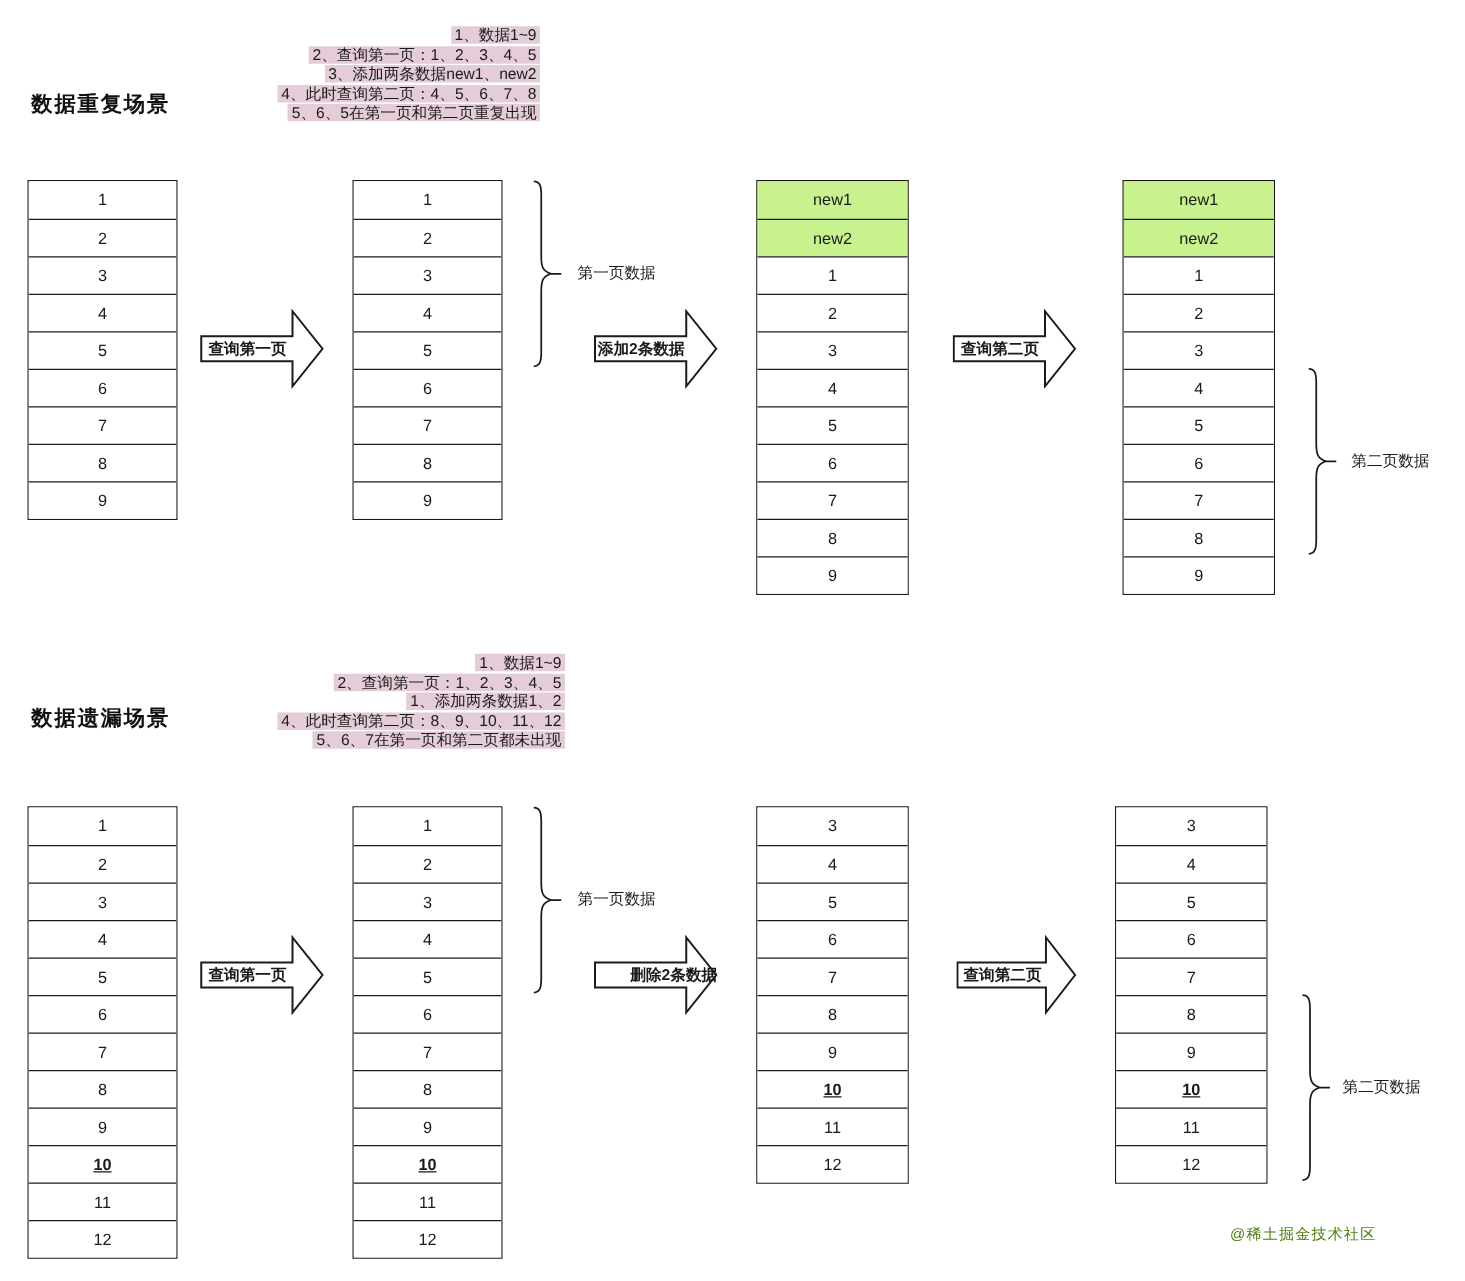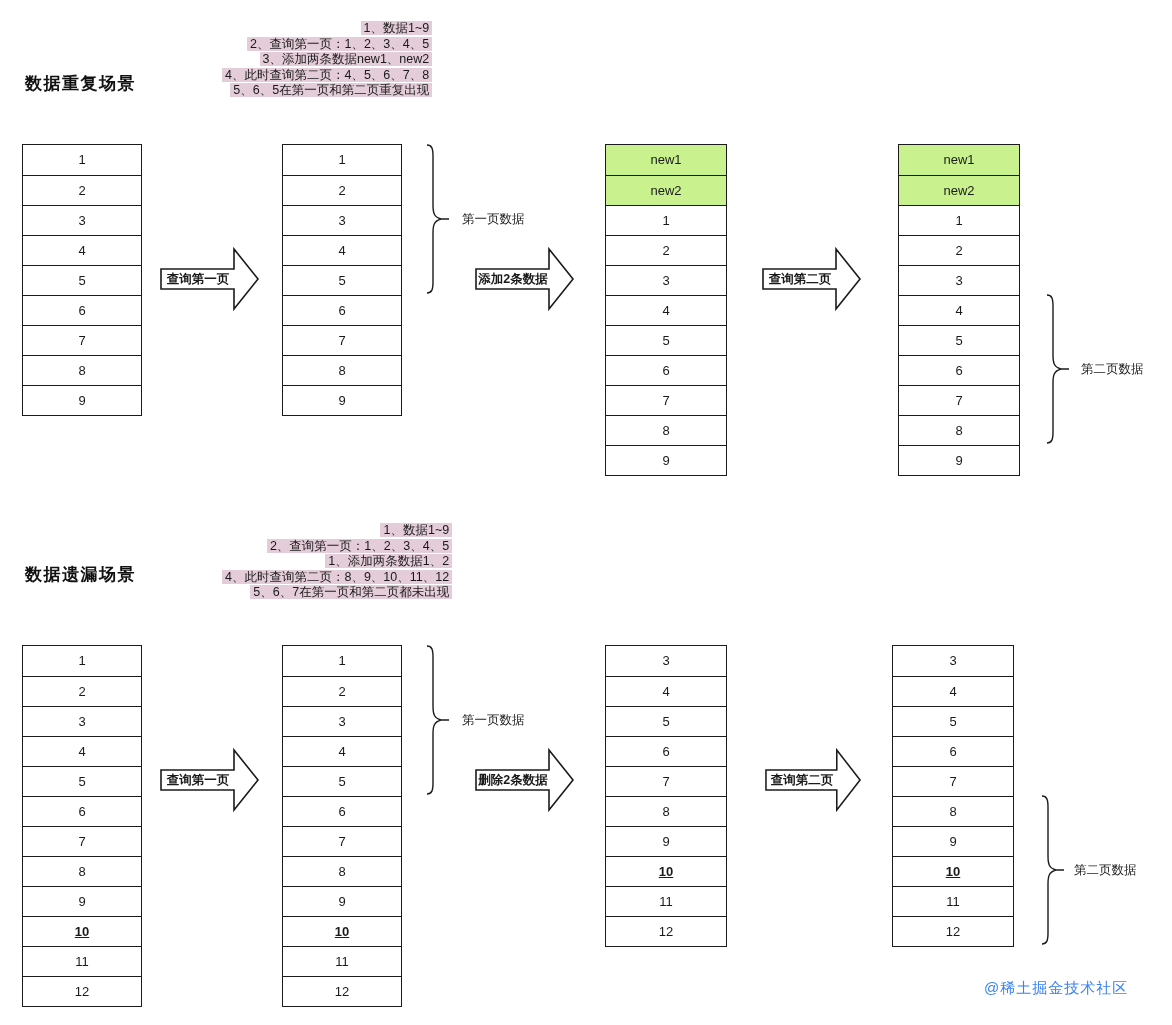--- a/index.html
+++ b/index.html
@@ -25,21 +25,21 @@
   .arrow svg{display:block;}
   .arrow-label{
     position:absolute;font-size:12.5px;font-weight:700;text-align:center;
     white-space:nowrap;line-height:22px;height:20px;overflow:visible;
   }
   .brace{position:absolute;width:30px;height:152px;}
   .brace-label{
     position:absolute;font-size:12.5px;white-space:nowrap;transform:translateY(-50%);
   }
   #watermark{
-    position:absolute;left:984px;top:979px;font-size:15px;color:#3b82f6;
+    position:absolute;left:984px;top:979px;font-size:12px;color:#4d7c0f;
     letter-spacing:1px;white-space:nowrap;
   }
 </style>
 </head>
 <body>
 
 <div id="canvas" style="--green: #c9f18e; --note-bg: #e4cdd9; --line: #1b1b1b;">
   <div id="watermark">@稀土掘金技术社区</div>
 <div class="section-title" style="left: 25px; top: 72px;">数据重复场景</div>
     <div class="notes" style="left: 222px; top: 21px;">
@@ -187,21 +187,21 @@
       <svg width="100" height="64" viewBox="0 0 100 64" preserveAspectRatio="none">
         <polygon points="1,22 74,22 74,2 98,32 74,62 74,42 1,42" fill="#ffffff" stroke="#1b1b1b" stroke-width="1.6"></polygon>
       </svg>
     </div>
     <div class="arrow-label" style="left: 162px; top: 769px; width: 72px;">查询第一页</div>
     <div class="arrow" style="left: 475px; top: 748px; width: 100px;">
       <svg width="100" height="64" viewBox="0 0 100 64" preserveAspectRatio="none">
         <polygon points="1,22 74,22 74,2 98,32 74,62 74,42 1,42" fill="#ffffff" stroke="#1b1b1b" stroke-width="1.6"></polygon>
       </svg>
     </div>
-    <div class="arrow-label" style="left: 477px; top: 769px; width: 72px;">删除2条数据</div>
+    <div class="arrow-label" style="left: 477px; top: 769px; width: 72px; padding-left: 26px;">删除2条数据</div>
     <div class="arrow" style="left: 765px; top: 748px; width: 97px;">
       <svg width="97" height="64" viewBox="0 0 100 64" preserveAspectRatio="none">
         <polygon points="1,22 74,22 74,2 98,32 74,62 74,42 1,42" fill="#ffffff" stroke="#1b1b1b" stroke-width="1.6"></polygon>
       </svg>
     </div>
     <div class="arrow-label" style="left: 767px; top: 769px; width: 70px;">查询第二页</div>
     <div class="brace" style="left: 421px; top: 644px;"><svg width="30" height="152" viewBox="0 0 30 152">
         <path d="M6,2 C11,2 12,6 12,13 L12,62 C12,70 13,74 20,76 C13,78 12,82 12,90 L12,139 C12,146 11,150 6,150 M20,76 L28,76" fill="none" stroke="#1b1b1b" stroke-width="1.4"></path>
       </svg></div>
     <div class="brace-label" style="left: 462px; top: 720px;">第一页数据</div>

